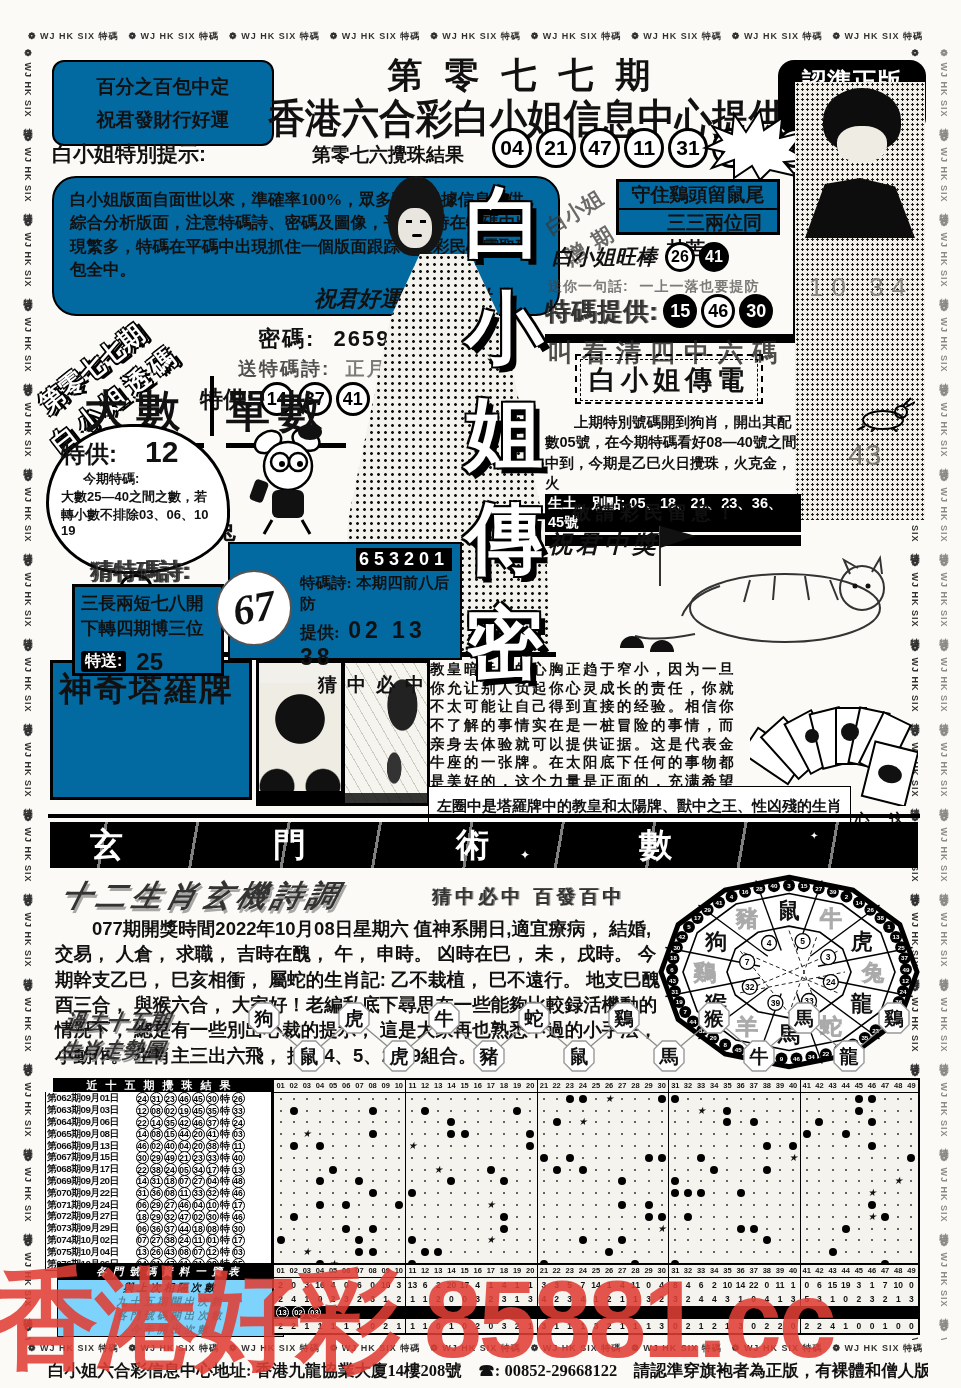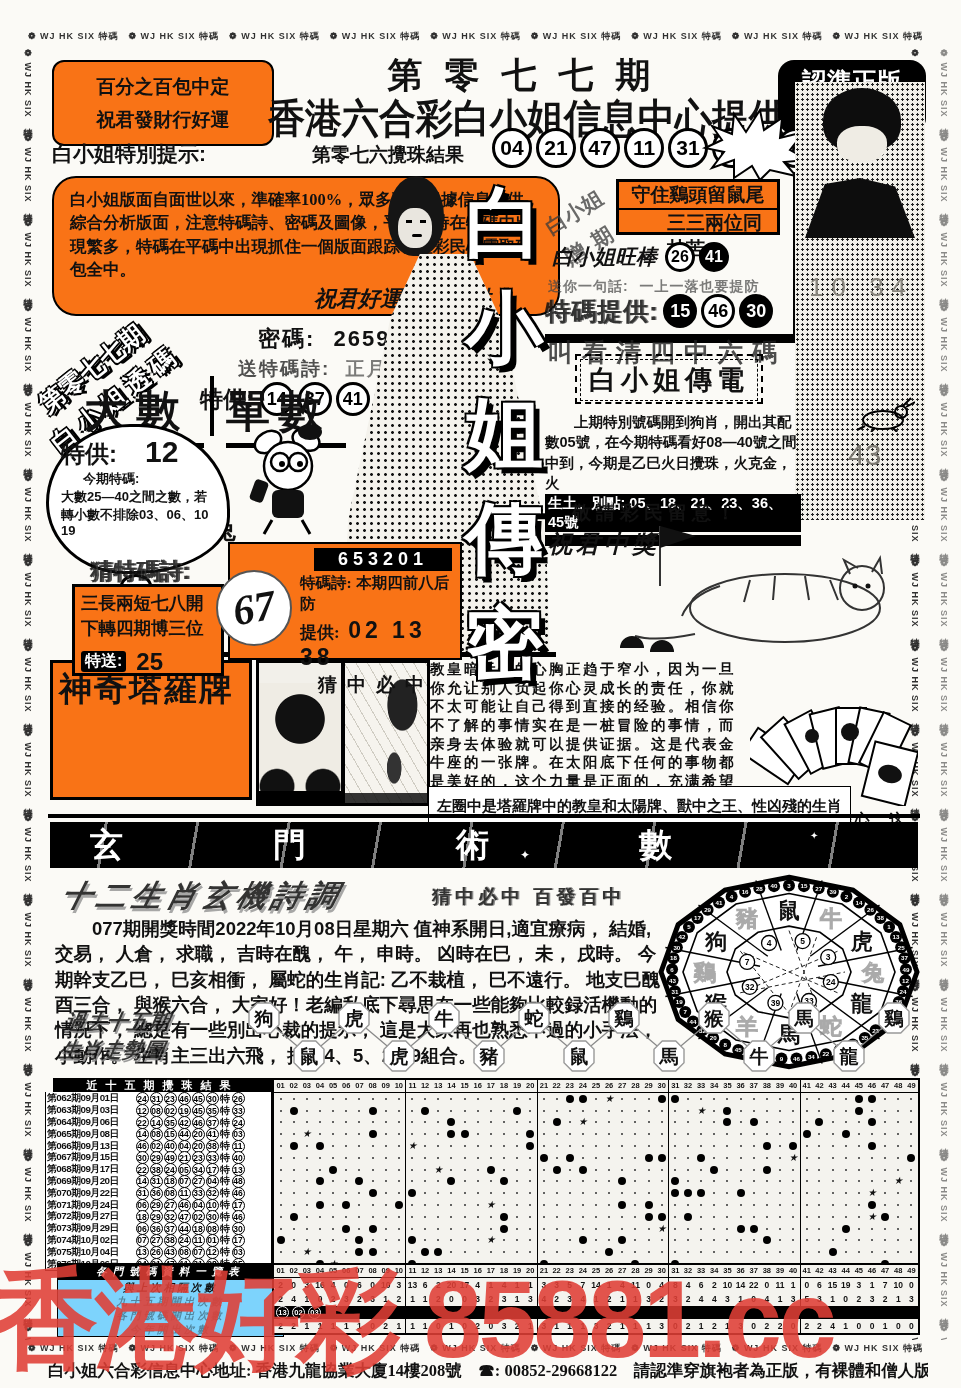--- a/index.html
+++ b/index.html
@@ -14,21 +14,21 @@
   .ball{display:inline-flex;align-items:center;justify-content:center;border:3px solid #000;
         border-radius:50%;font-weight:900;background:#fff;color:#000;box-sizing:border-box;}
   .ball.filled{background:#000;color:#fff;}
   .ball.b40{width:40px;height:40px;font-size:21px;border-width:3px;margin:0 2px;}
   .ball.b34{width:34px;height:34px;font-size:18px;margin:0 2px;}
   .ball.b30{width:30px;height:30px;font-size:16px;margin:0 2px;}
   .ball.b13{width:13px;height:13px;font-size:8.5px;border-width:1px;margin:0 .5px;flex:none;}
   .outline-char{color:#fff;font-weight:900;
      text-shadow:-2px -2px 0 #000,2px -2px 0 #000,-2px 2px 0 #000,2px 2px 0 #000,6px 6px 0 #000;}
   .distress{opacity:.85;}
-  .box{border:3px solid #000;background:#f97316;box-sizing:border-box;}
+  .box{border:3px solid #000;background:#0369a1;box-sizing:border-box;}
   
   .rrow{display:flex;align-items:center;height:11.8px;font-size:9.8px;font-weight:700;}
   .rrow .per{width:88px;flex:none;letter-spacing:-.5px;}
   .gridwrap{box-sizing:border-box;border:2px solid #000;background:#f4f3ee;}
   .ghead{display:grid;grid-template-columns:repeat(49,1fr);height:12px;}
   .ghead span{font-size:7.5px;font-weight:900;text-align:center;line-height:12px;}
   .grow{display:grid;grid-template-columns:repeat(49,1fr);height:11.8px;}
   .gcell{position:relative;}
   .gcell.sep{border-left:1.5px solid #000;}
   .gcell .mini{position:absolute;left:50%;top:50%;width:2px;height:2px;margin:-1px;border-radius:50%;background:#333;}
@@ -248,21 +248,21 @@
     <div style="font-size:17.5px;font-weight:900;line-height:1.45;">三長兩短七八開</div>
     <div style="font-size:17.5px;font-weight:900;line-height:1.45;">下轉四期博三位</div>
     <div style="display:flex;align-items:center;margin-top:6px;">
       <span class="hl" style="font-size:16px;font-weight:900;padding:0 4px;border-radius:3px;">特送:</span>
       <span style="font-size:24px;font-weight:700;margin-left:10px;">25</span>
     </div>
   </div>
 
   <div class="abs box" style="left:228px;top:542px;width:234px;height:118px;border-width:2.5px;z-index:5;padding:4px 8px 4px 70px;">
     <div style="text-align:right;">
-      <span class="hl" style="display:inline-block;font-size:18px;font-weight:900;letter-spacing:5px;padding:1px 24px;">653201</span>
+      <span class="hl" style="display:inline-block;font-size:18px;font-weight:900;letter-spacing:5px;padding:1px 3px;">653201</span>
     </div>
     <div style="margin-top:2px;">
       <span style="font-size:15.5px;font-weight:900;font-family:'Liberation Serif',serif;">特碼詩:</span>
       <span style="font-size:15.5px;font-weight:900;font-family:'Liberation Serif',serif;">本期四前八后防</span>
     </div>
     <div style="margin-top:2px;">
       <span style="font-size:17px;font-weight:900;font-family:'Liberation Serif',serif;">提供:</span>
       <span style="font-size:23px;font-weight:700;letter-spacing:4px;margin-left:4px;">02 13 38</span>
     </div>
     <div style="font-size:19px;font-weight:900;letter-spacing:10px;text-align:center;font-family:'Liberation Serif',serif;margin-top:1px;">猜中必中</div>

